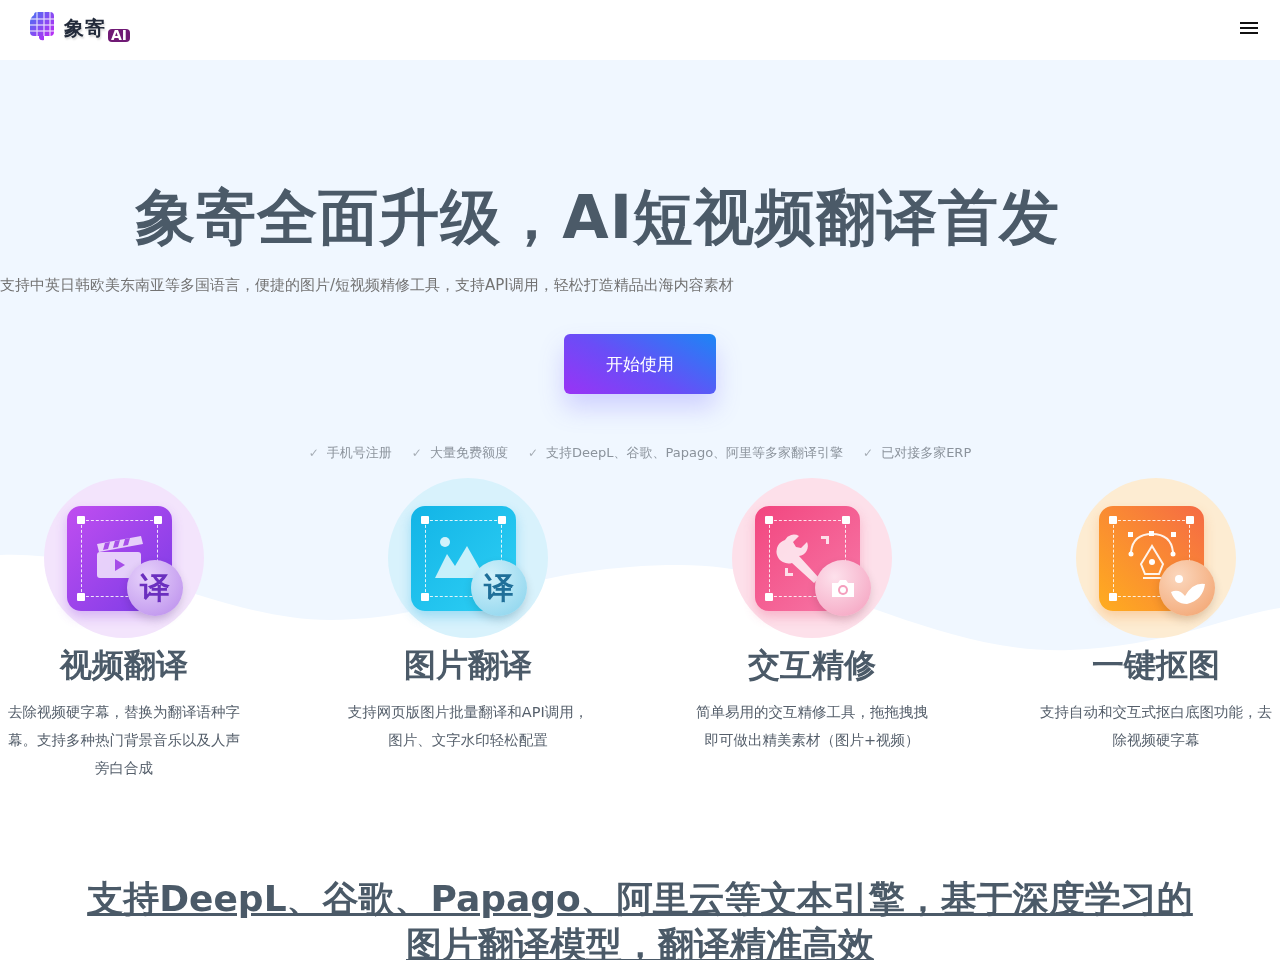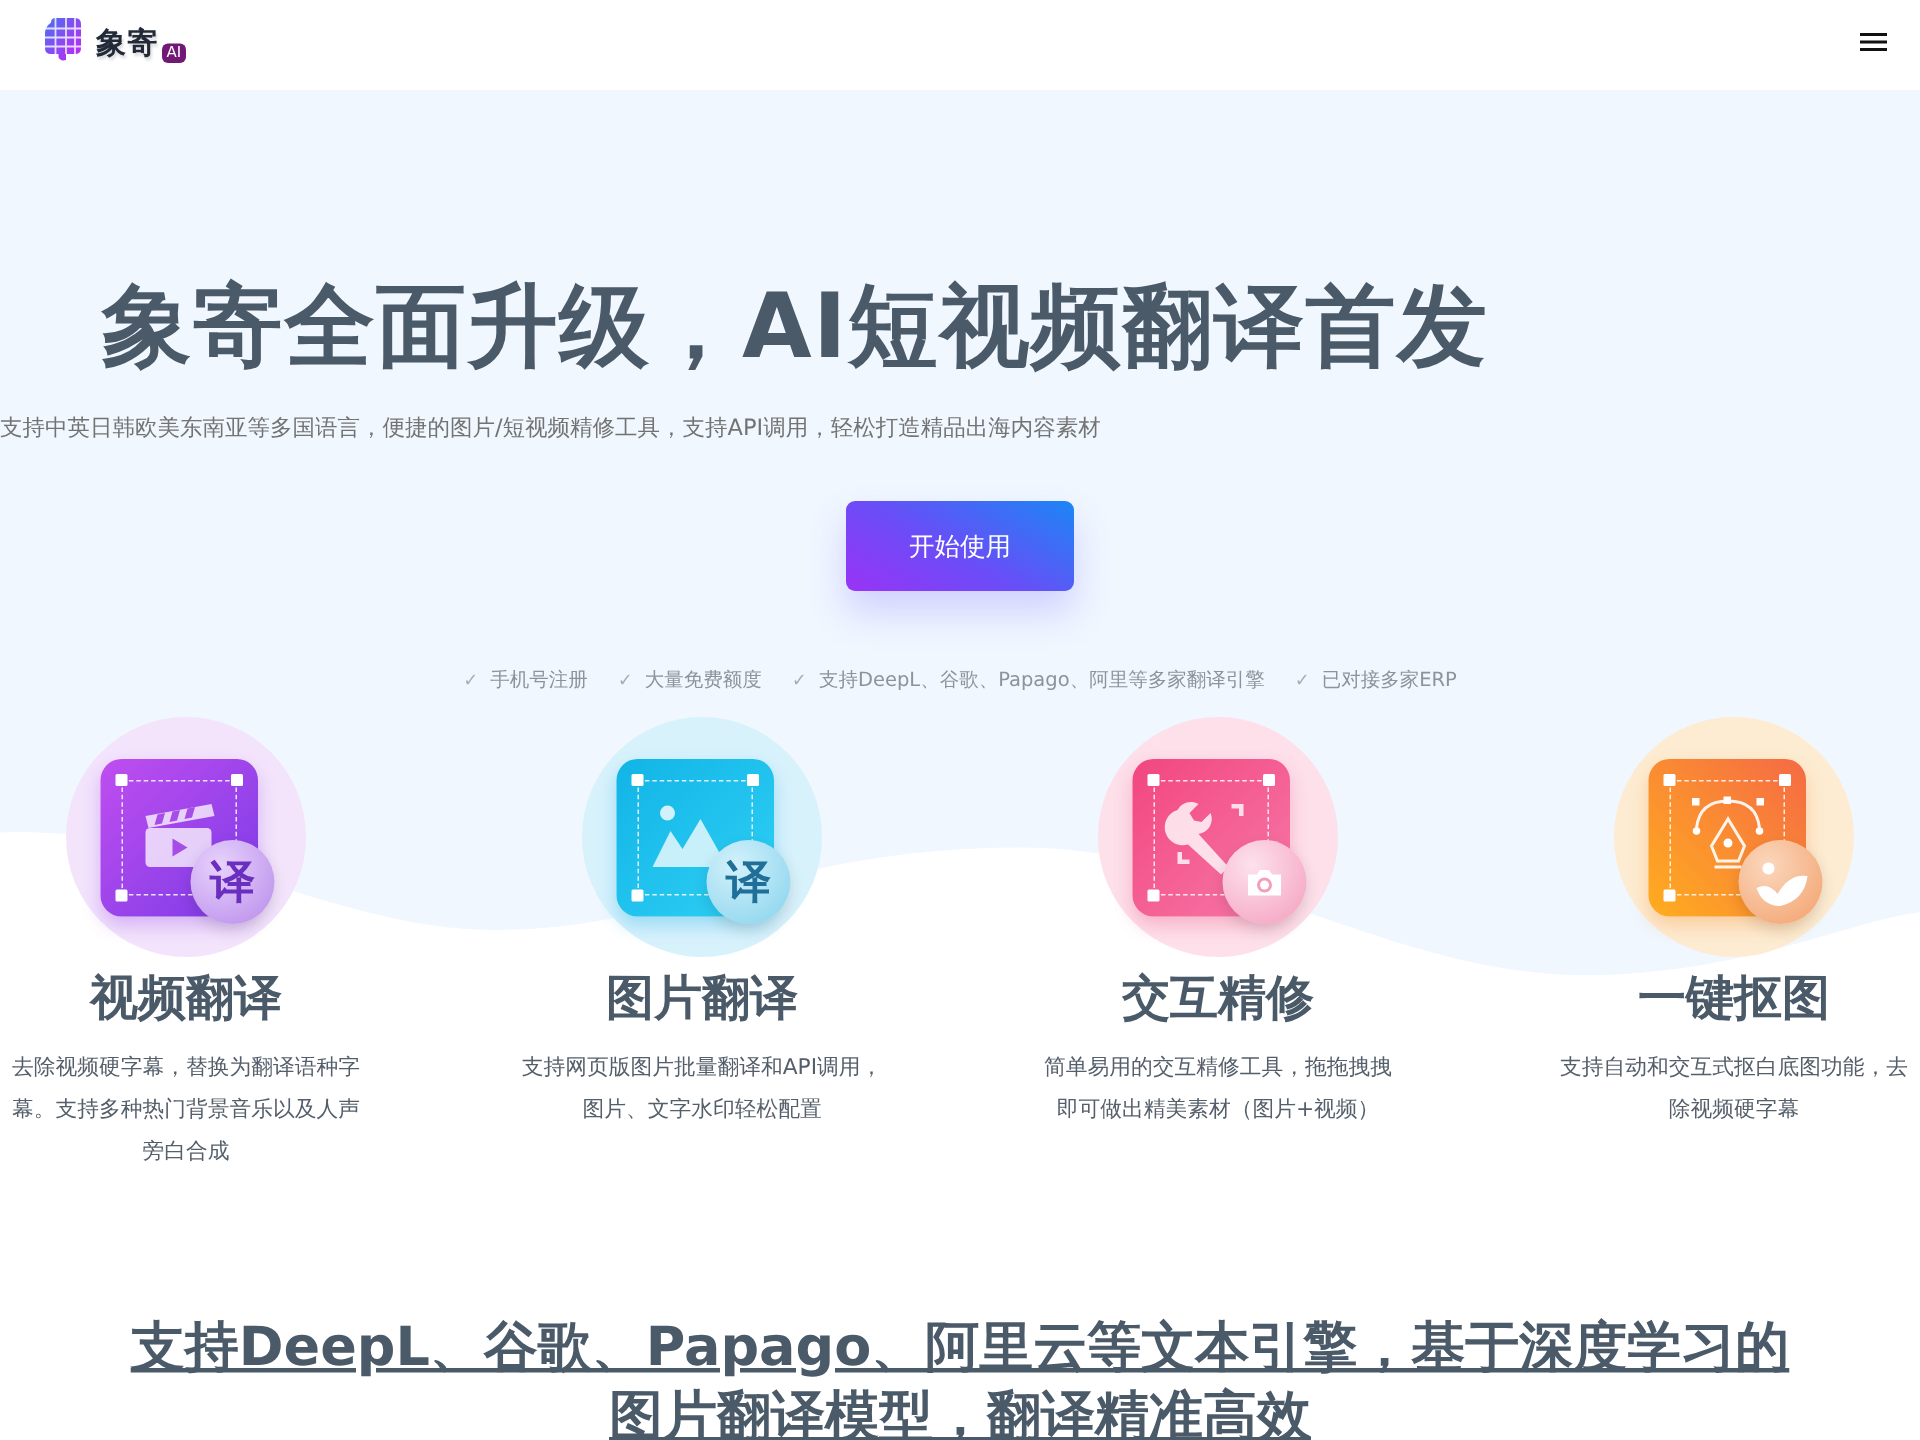--- a/index.html
+++ b/index.html
@@ -3,28 +3,28 @@
 <meta charset="utf-8">
 <style>
   * { box-sizing: border-box; margin: 0; padding: 0; }
   html, body { width: 1280px; height: 960px; overflow: hidden; background: #ffffff; }
   body { font-family: "DejaVu Sans", "Liberation Sans", sans-serif; color: #4a5866; position: relative; }
 
   .header { position: absolute; left: 0; top: 0; width: 1280px; height: 60px; background: #ffffff; z-index: 5; }
   .logo { position: absolute; left: 28px; top: 10px; display: flex; align-items: flex-end; }
   .logo-mark { width: 30px; height: 32px; position: relative; }
   .logo-text { font-family: "DejaVu Serif", "Liberation Serif", serif; font-weight: bold; font-size: 20px; color: #222a3a; margin-left: 6px; margin-top: 3px; letter-spacing: 1px; text-shadow: 1px 2px 2px rgba(0,0,0,0.15); }
-  .logo-badge { font-size: 10px; font-weight: normal; color: #ffffff; background: #701a75; border-radius: 4px; padding: 1px 3px; margin-left: 2px; margin-top: 2px; line-height: 11px; }
+  .logo-badge { font-size: 14px; font-weight: bold; color: #ffffff; background: #701a75; border-radius: 4px; padding: 1px 3px; margin-left: 2px; margin-top: 2px; line-height: 11px; }
   .menu-btn { position: absolute; right: 20px; top: 20px; width: 20px; height: 18px; cursor: pointer; }
   .menu-btn span { display: block; width: 18px; height: 2px; background: #111; margin: 2px 0 3px 0; }
 
   .hero-bg { position: absolute; left: 0; top: 60px; width: 1280px; height: 700px; background: #f0f7ff; }
   .wave { position: absolute; left: 0; top: 520px; width: 1280px; height: 260px; }
 
-  .hero-title { position: absolute; left: 0; top: 178px; width: 1060px; text-align: center; font-size: 60px; font-weight: bold; color: #4b5a68; letter-spacing: 1px; }
+  .hero-title { position: absolute; left: 0; top: 178px; width: 1060px; text-align: right; font-size: 60px; font-weight: bold; color: #4b5a68; letter-spacing: 1px; }
   .hero-sub { position: absolute; left: 0; top: 276px; width: 1280px; text-align: left; font-size: 15px; color: #737373; }
   .cta { position: absolute; left: 564px; top: 334px; width: 152px; height: 60px; border-radius: 6px; border: none; background: linear-gradient(30deg, #9a33f5 0%, #6a4df7 45%, #1b86f5 100%); color: #ffffff; font-size: 17px; font-family: "DejaVu Sans", "Liberation Sans", sans-serif; box-shadow: 0 14px 24px rgba(110, 100, 255, 0.25); cursor: pointer; }
 
   .perks { position: absolute; left: 0; top: 444px; width: 1280px; display: flex; justify-content: center; gap: 20px; font-size: 13px; color: #8b939c; }
   .perk { display: flex; align-items: center; gap: 8px; }
   .perk .check { color: #a6adb5; font-size: 12px; }
 
   .features { position: absolute; left: 0; top: 478px; width: 1280px; height: 300px; }
   .feature { position: absolute; top: 0; width: 250px; text-align: center; }
   .icon-halo { position: absolute; top: 0; width: 160px; height: 160px; border-radius: 50%; }

